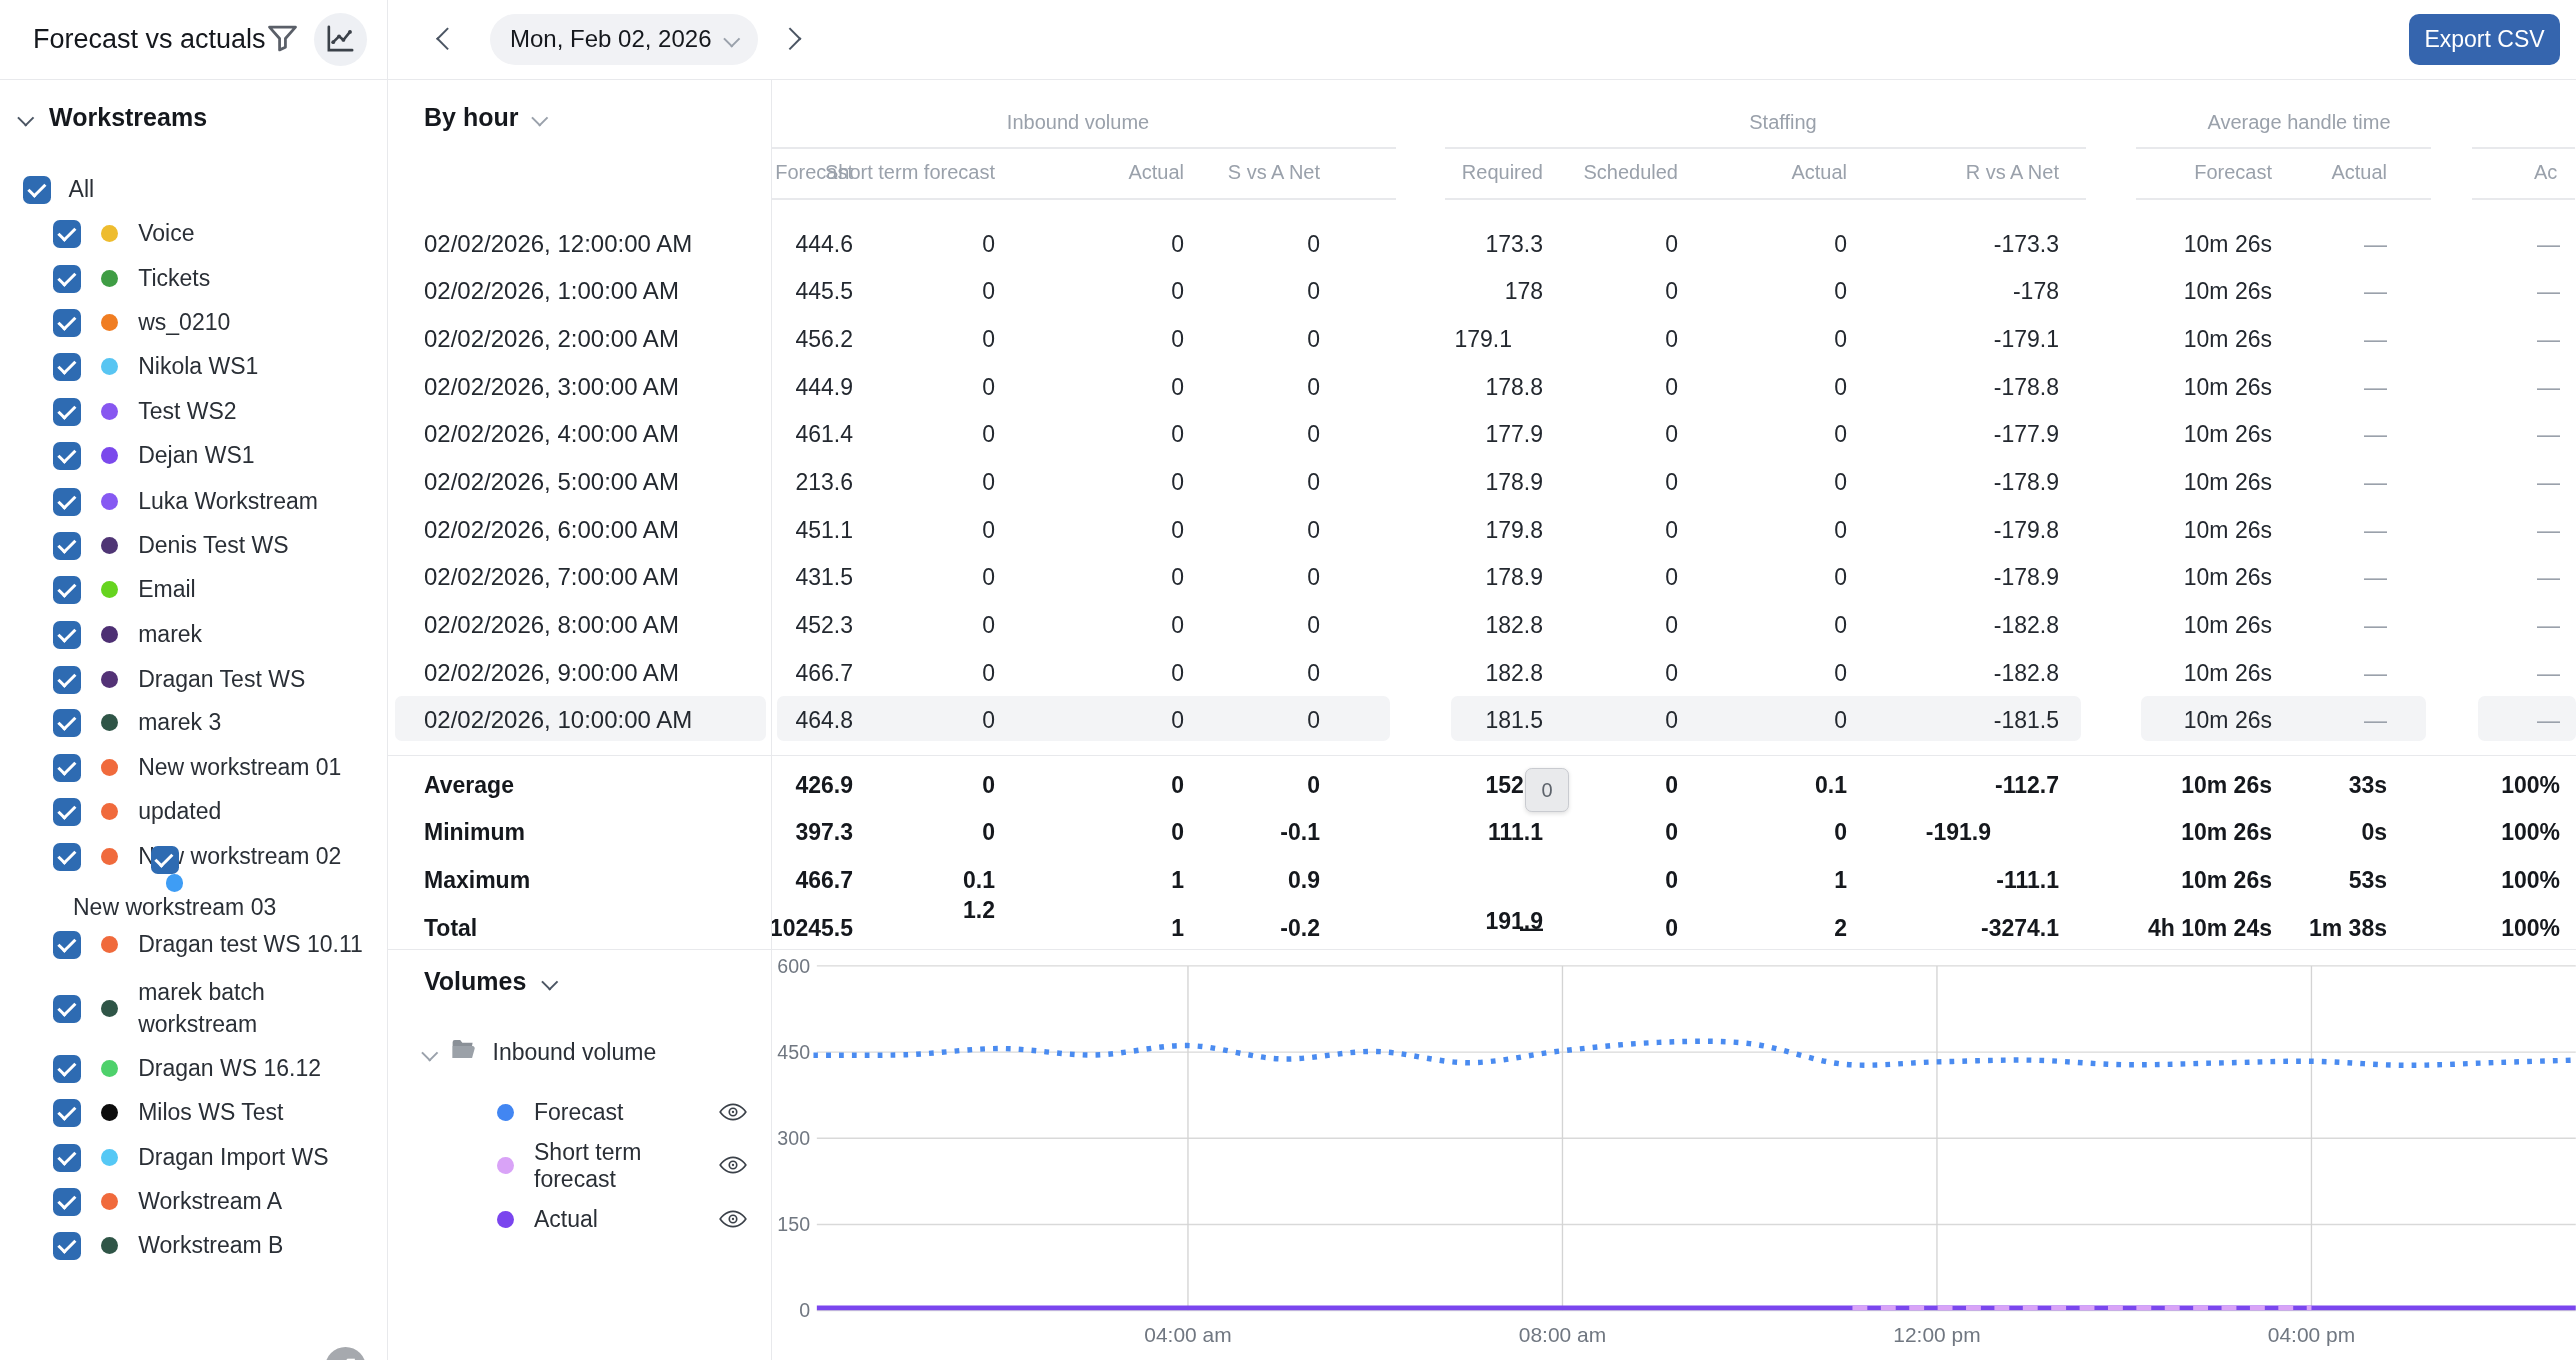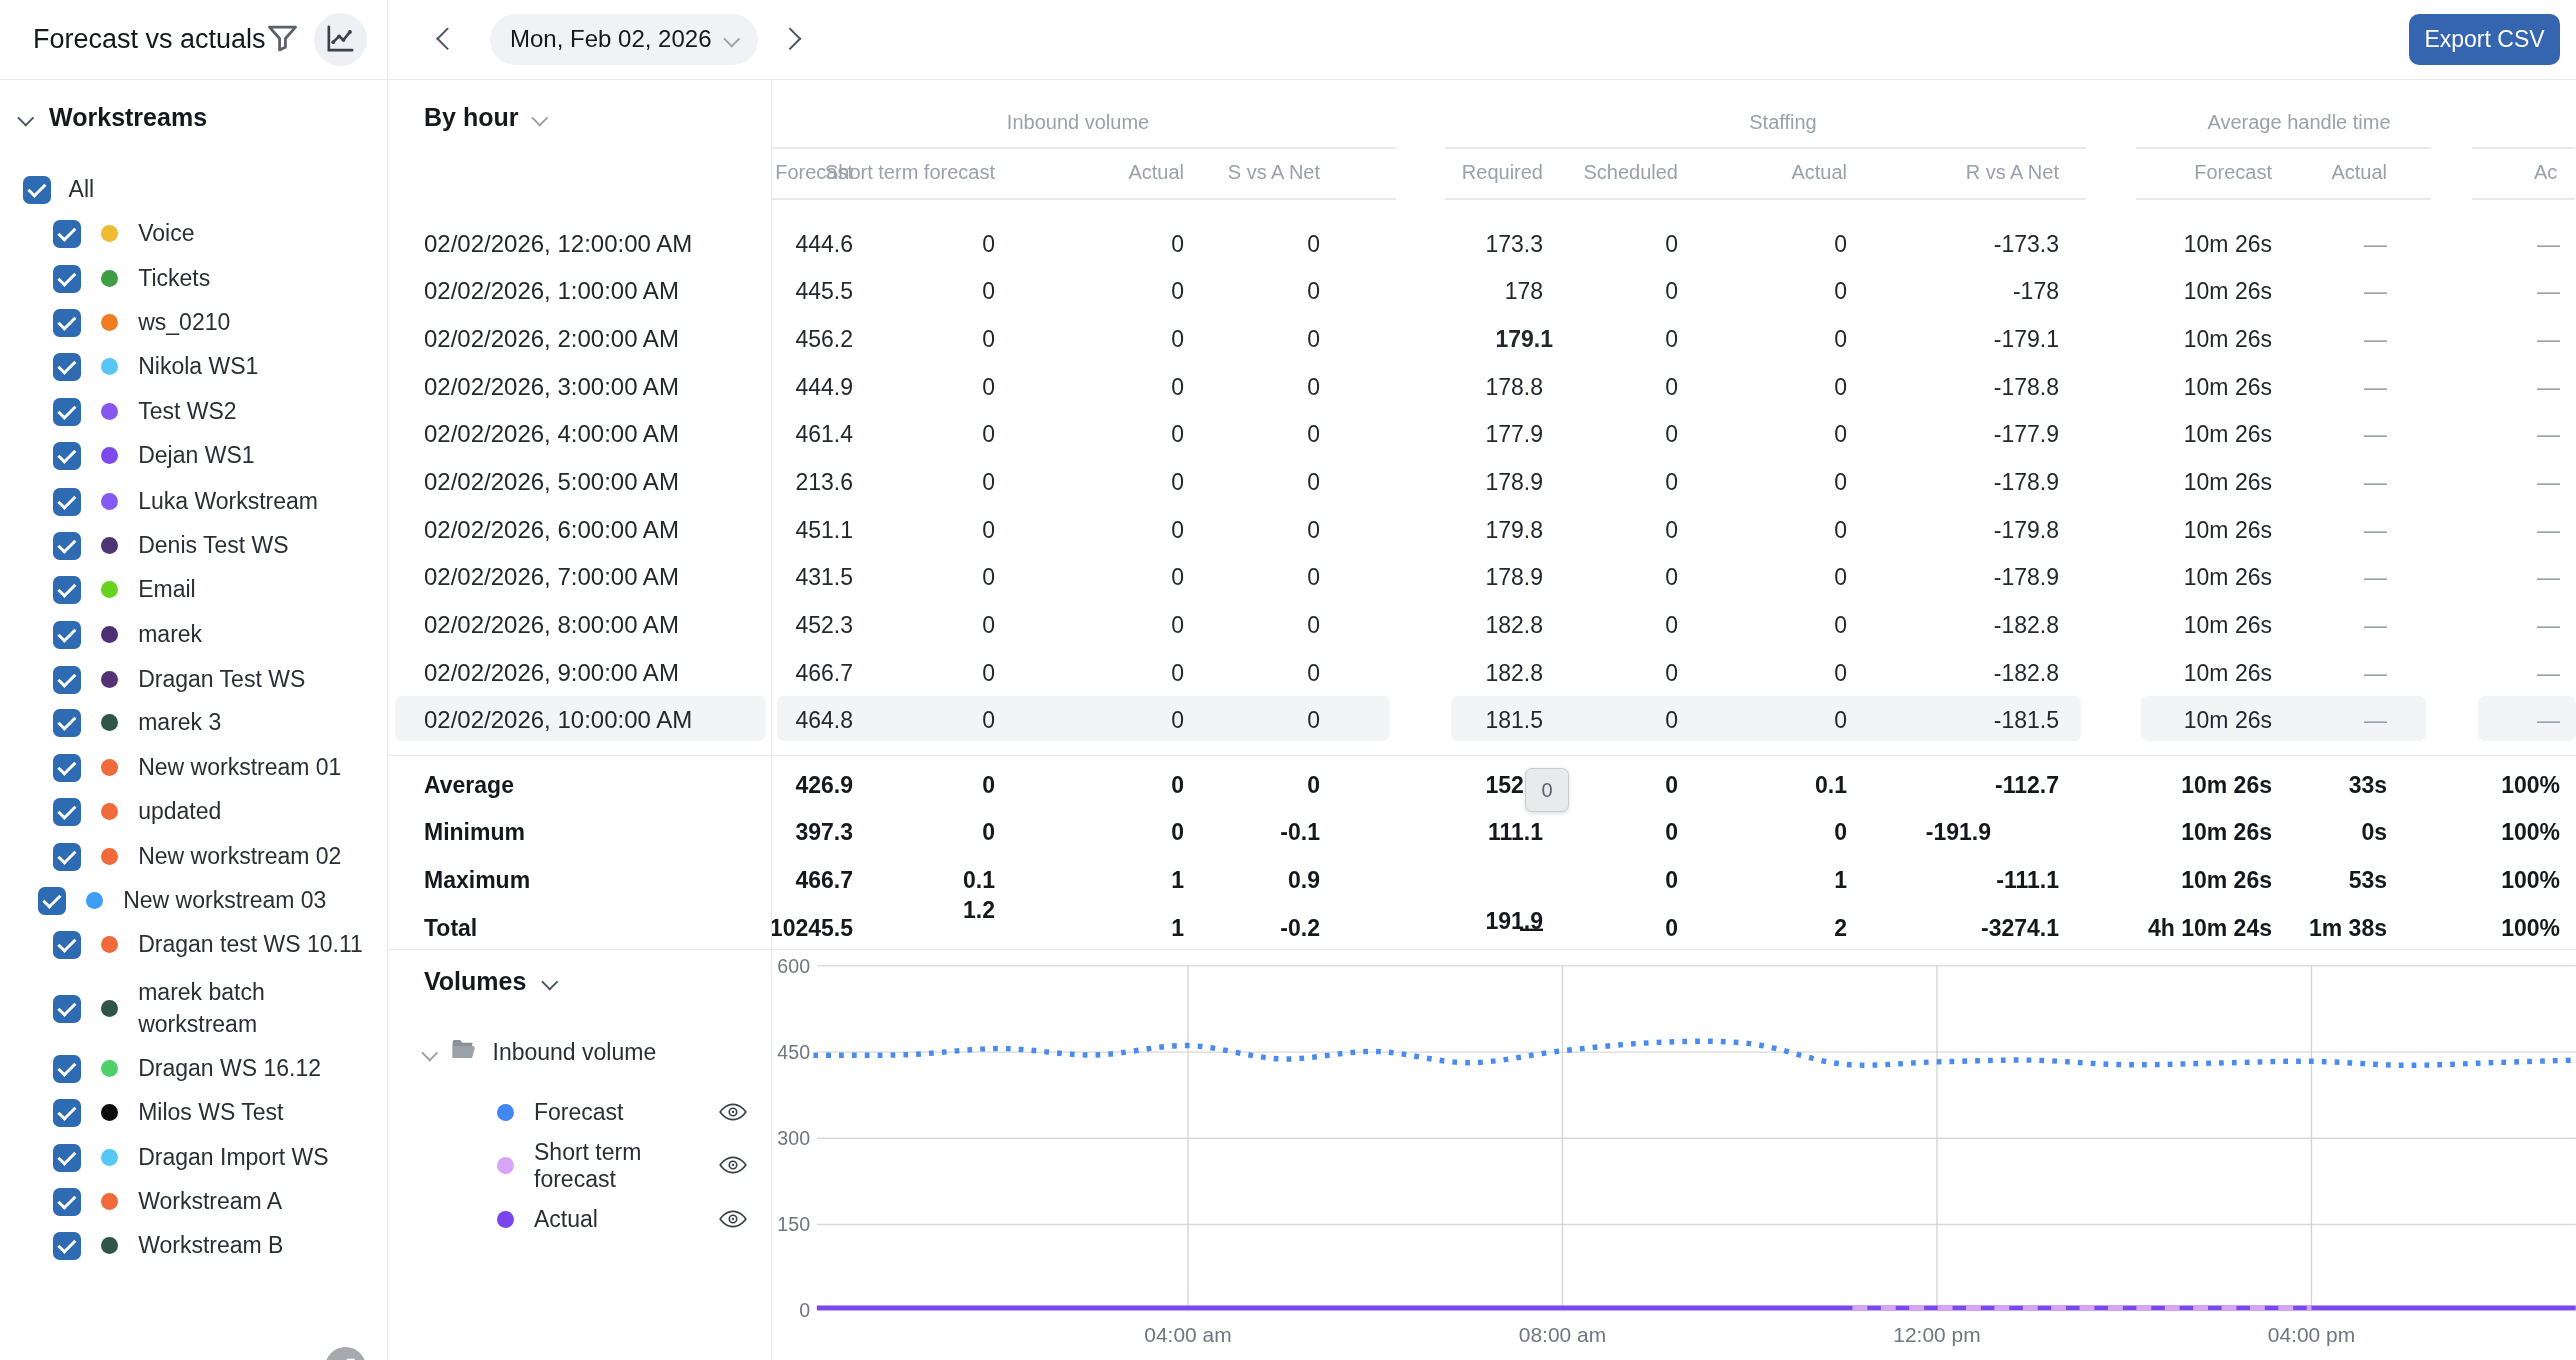--- a/index.html
+++ b/index.html
@@ -175,21 +175,21 @@
     <div class="ws-row" style="left: 53px; top: 789px; height: 45px;">
       <span class="cbx"></span>
       <span class="ws-dot" style="background: rgb(240, 106, 60);"></span>
       <span class="ws-label">updated</span>
     </div>
     <div class="ws-row" style="left: 53px; top: 834px; height: 45px;">
       <span class="cbx"></span>
       <span class="ws-dot" style="background: rgb(240, 106, 60);"></span>
       <span class="ws-label">New workstream 02</span>
     </div>
-    <div class="ws-row" style="left: 38px; top: 878px; height: 45px;">
+    <div class="ws-row" style="left: 53px; top: 878px; height: 45px; flex-direction: column;">
       <span class="cbx"></span>
       <span class="ws-dot" style="background: rgb(62, 157, 245);"></span>
       <span class="ws-label">New workstream 03</span>
     </div>
     <div class="ws-row" style="left: 53px; top: 922px; height: 45px;">
       <span class="cbx"></span>
       <span class="ws-dot" style="background: rgb(240, 106, 60);"></span>
       <span class="ws-label">Dragan test WS 10.11</span>
     </div>
     <div class="ws-row" style="left: 53px; top: 986px; height: 45px;">
@@ -292,21 +292,21 @@
     <div class="cell" style="left: 906px; top: 188px; height: 48px; line-height: 48px; transform: translateX(-100%);">0</div>
     <div class="cell" style="left: 1075px; top: 188px; height: 48px; line-height: 48px; transform: translateX(-100%);">0</div>
     <div class="cell" style="left: 1287px; top: 188px; height: 48px; line-height: 48px; transform: translateX(-100%);">-178</div>
     <div class="cell" style="left: 1500px; top: 188px; height: 48px; line-height: 48px; transform: translateX(-100%);">10m 26s</div>
     <div class="cell dim" style="left: 1615px; top: 188px; height: 48px; line-height: 48px; transform: translateX(-100%);">—</div>
     <div class="cell dim" style="left: 1788px; top: 188px; height: 48px; line-height: 48px; transform: translateX(-100%);">—</div>
     <div class="cell" style="left: 81px; top: 236px; height: 48px; line-height: 48px; transform: translateX(-100%);">456.2</div>
     <div class="cell" style="left: 223px; top: 236px; height: 48px; line-height: 48px; transform: translateX(-100%);">0</div>
     <div class="cell" style="left: 412px; top: 236px; height: 48px; line-height: 48px; transform: translateX(-100%);">0</div>
     <div class="cell" style="left: 548px; top: 236px; height: 48px; line-height: 48px; transform: translateX(-100%);">0</div>
-    <div class="cell" style="left: 781px; top: 236px; height: 48px; line-height: 48px; transform: translateX(-100%); font-weight: bold;">179.1</div>
+    <div class="cell" style="left: 740px; top: 236px; height: 48px; line-height: 48px; transform: translateX(-100%);">179.1</div>
     <div class="cell" style="left: 906px; top: 236px; height: 48px; line-height: 48px; transform: translateX(-100%);">0</div>
     <div class="cell" style="left: 1075px; top: 236px; height: 48px; line-height: 48px; transform: translateX(-100%);">0</div>
     <div class="cell" style="left: 1287px; top: 236px; height: 48px; line-height: 48px; transform: translateX(-100%);">-179.1</div>
     <div class="cell" style="left: 1500px; top: 236px; height: 48px; line-height: 48px; transform: translateX(-100%);">10m 26s</div>
     <div class="cell dim" style="left: 1615px; top: 236px; height: 48px; line-height: 48px; transform: translateX(-100%);">—</div>
     <div class="cell dim" style="left: 1788px; top: 236px; height: 48px; line-height: 48px; transform: translateX(-100%);">—</div>
     <div class="cell" style="left: 81px; top: 284px; height: 48px; line-height: 48px; transform: translateX(-100%);">444.9</div>
     <div class="cell" style="left: 223px; top: 284px; height: 48px; line-height: 48px; transform: translateX(-100%);">0</div>
     <div class="cell" style="left: 412px; top: 284px; height: 48px; line-height: 48px; transform: translateX(-100%);">0</div>
     <div class="cell" style="left: 548px; top: 284px; height: 48px; line-height: 48px; transform: translateX(-100%);">0</div>

